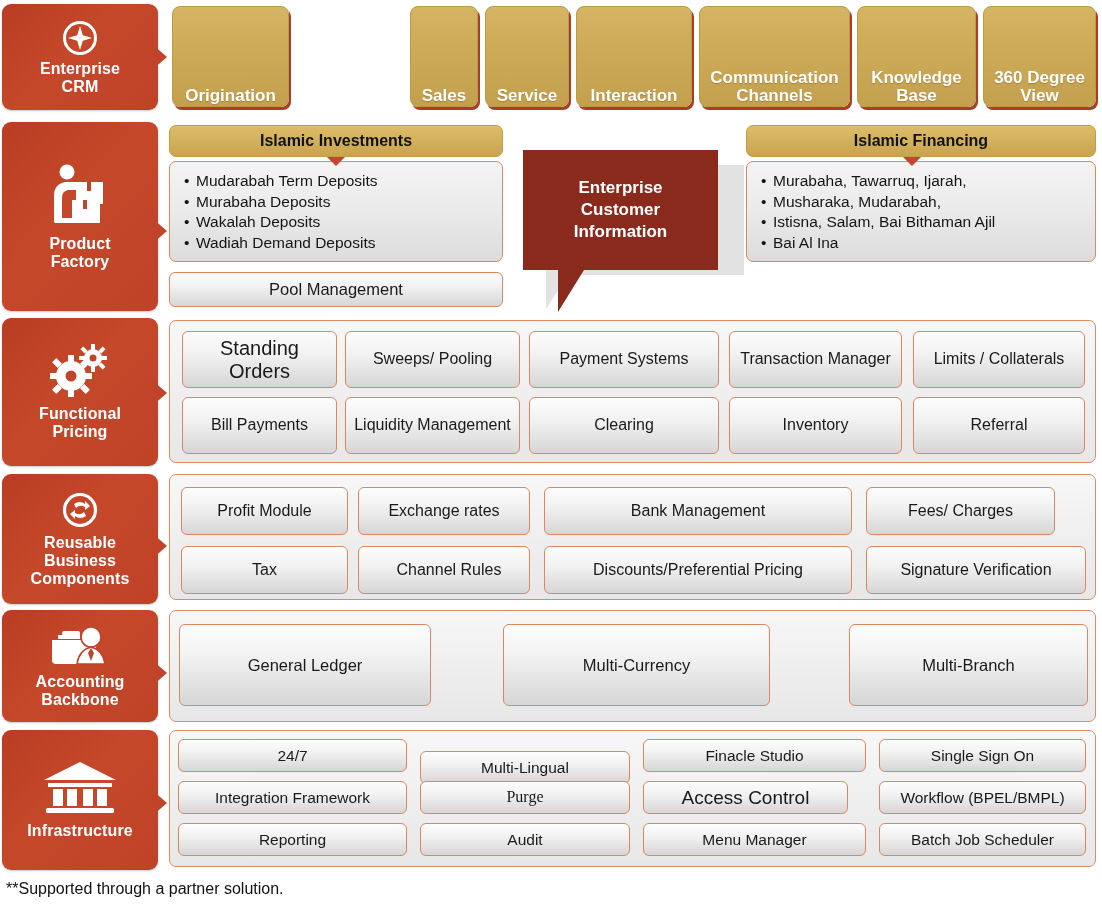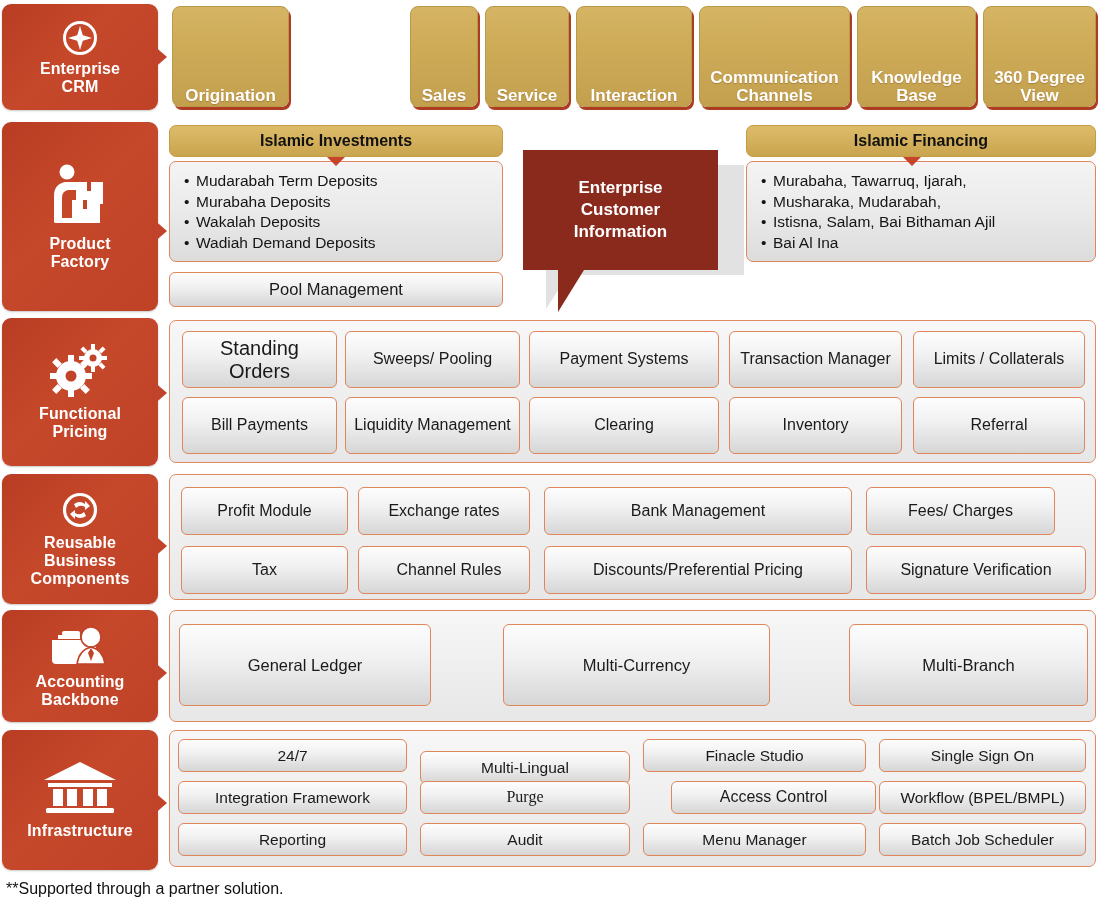--- a/index.html
+++ b/index.html
@@ -407,21 +407,21 @@
   <div class="tile" style="left:879px;top:739px;width:207px;height:33px;font-size:15.5px;">
     <span>Single Sign On</span>
   </div>
 
   <div class="tile" style="left:178px;top:781px;width:229px;height:33px;font-size:15.5px;">
     <span>Integration Framework</span>
   </div>
   <div class="tile" style="left:420px;top:781px;width:210px;height:33px;font-size:16px;font-family:Liberation Serif, serif;">
     <span>Purge</span>
   </div>
-  <div class="tile" style="left:643px;top:781px;width:205px;height:33px;font-size:16px;margin-left:28px;">
+  <div class="tile" style="left:643px;top:781px;width:205px;height:33px;font-size:19px;">
     <span>Access Control</span>
   </div>
   <div class="tile" style="left:879px;top:781px;width:207px;height:33px;font-size:15.5px;">
     <span>Workflow (BPEL/BMPL)</span>
   </div>
 
   <div class="tile" style="left:178px;top:823px;width:229px;height:33px;font-size:15.5px;">
     <span>Reporting</span>
   </div>
   <div class="tile" style="left:420px;top:823px;width:210px;height:33px;font-size:15.5px;">

